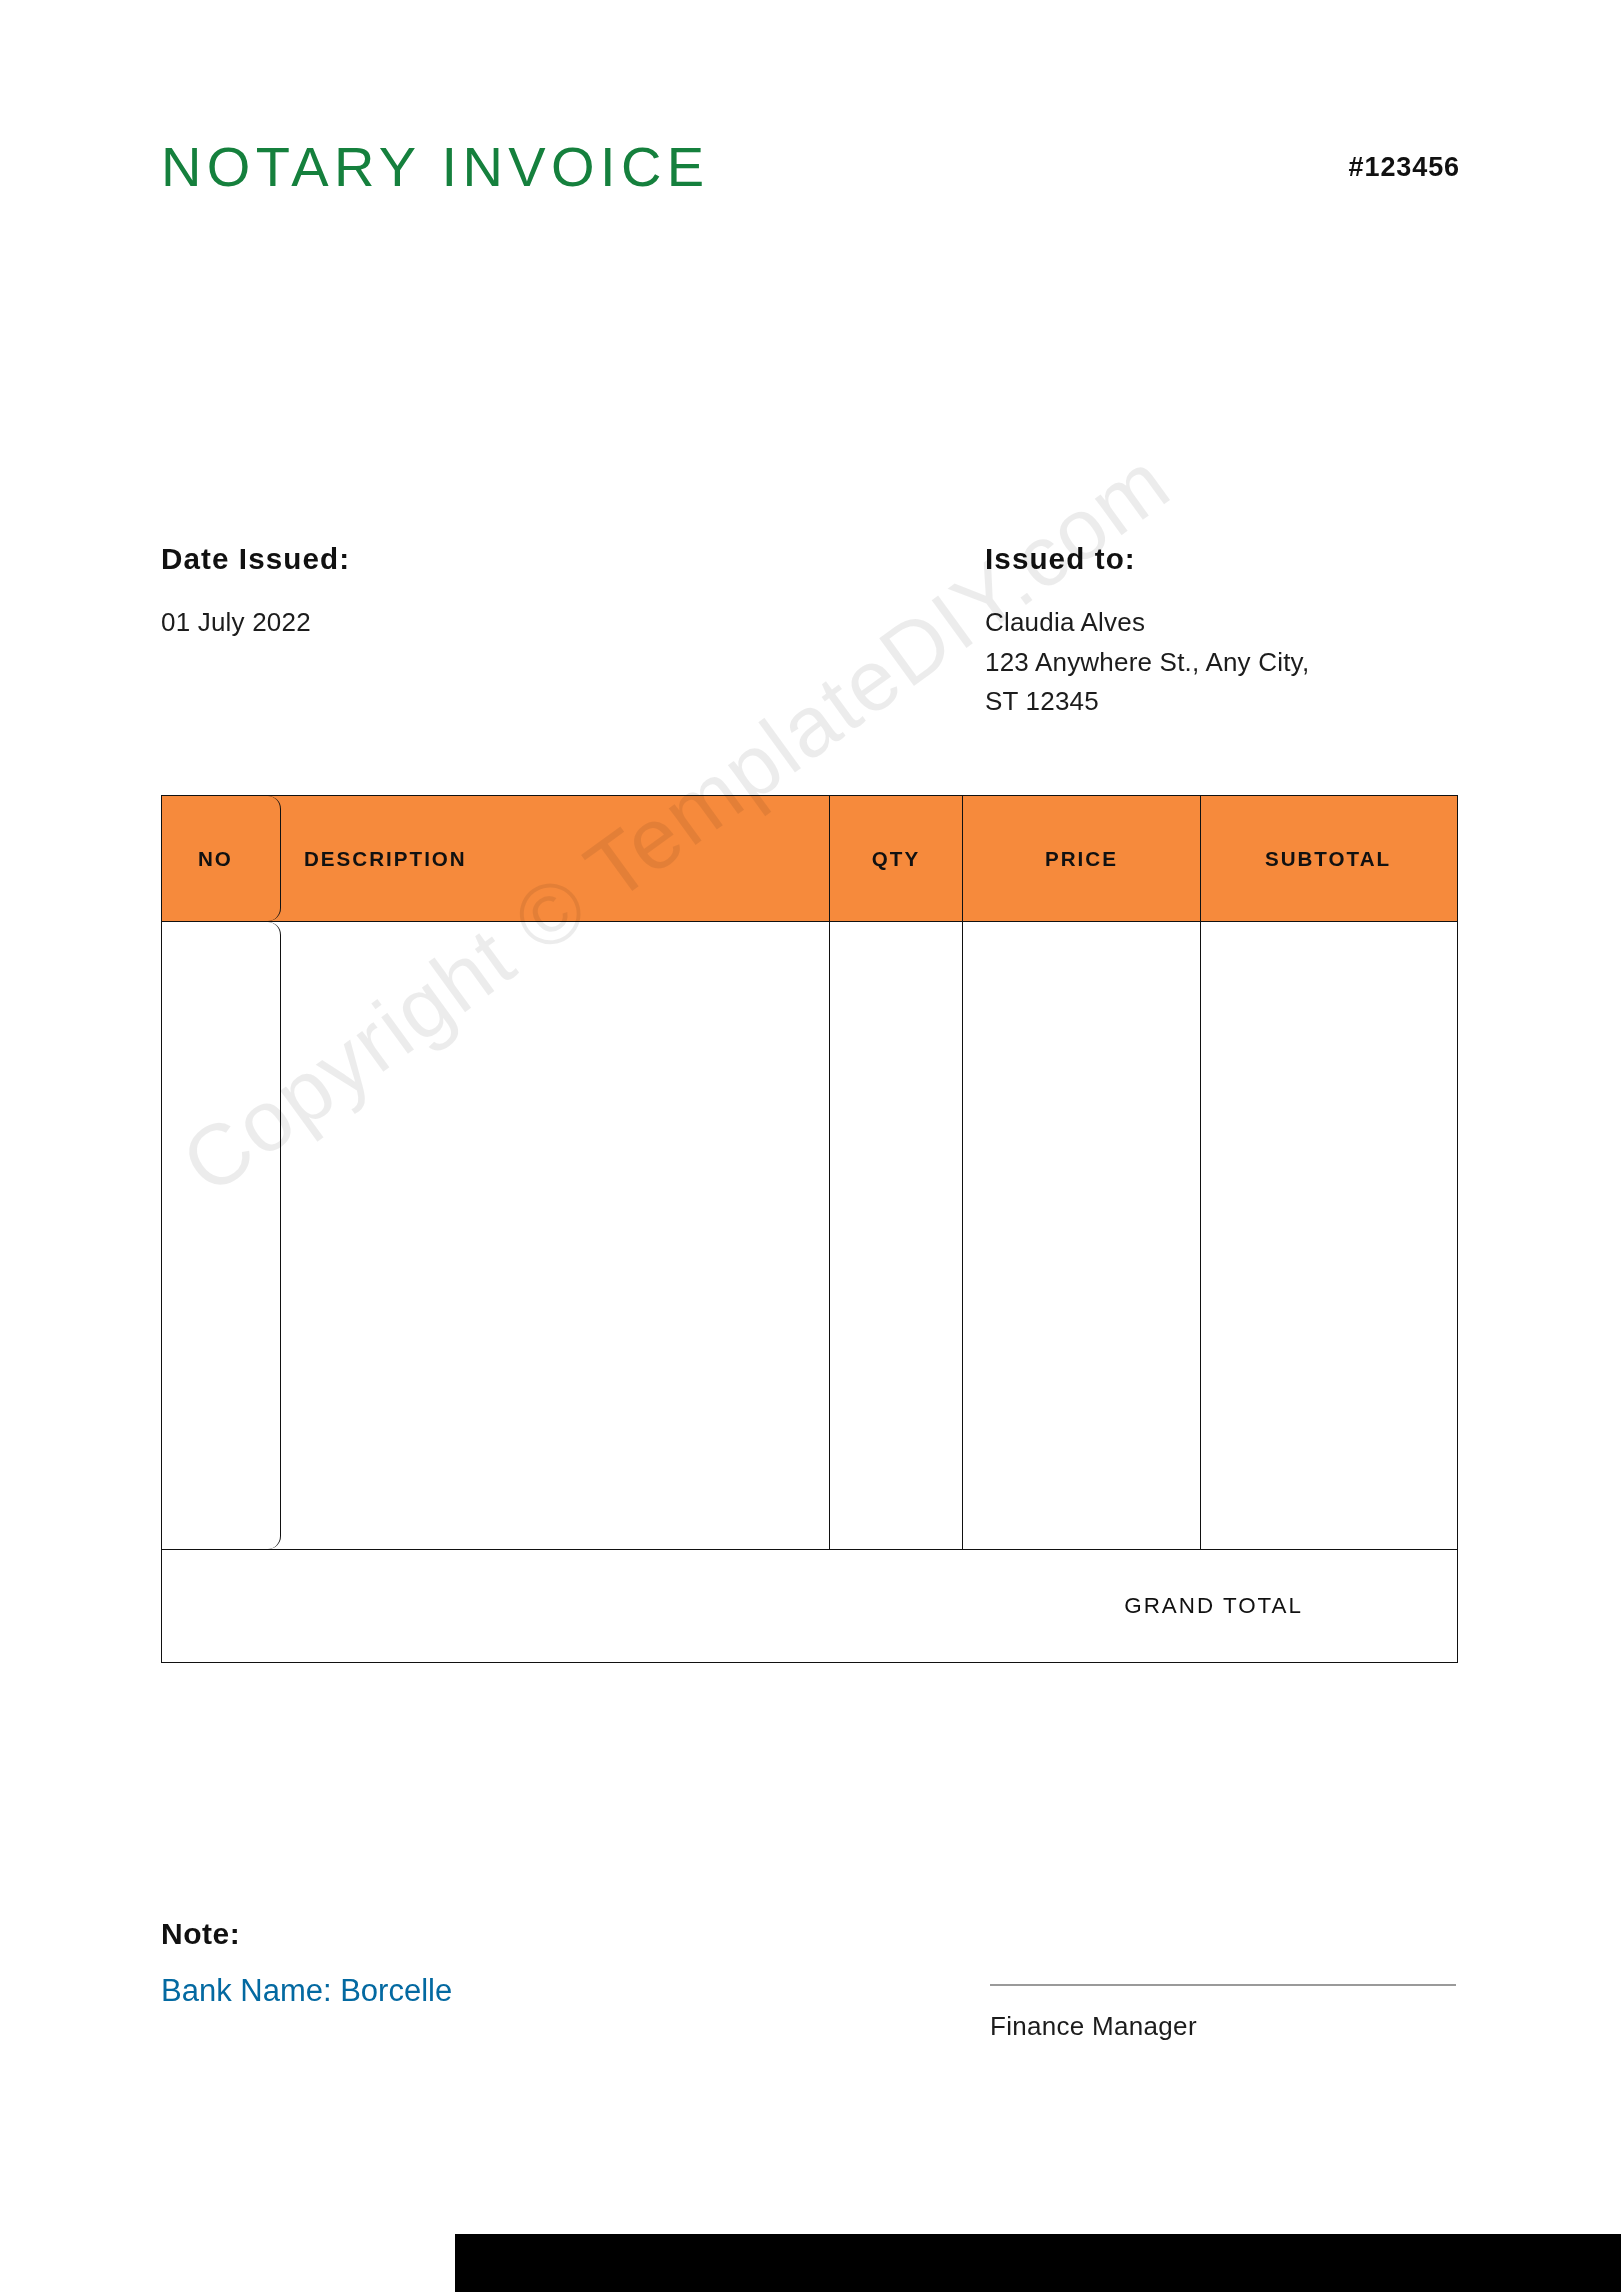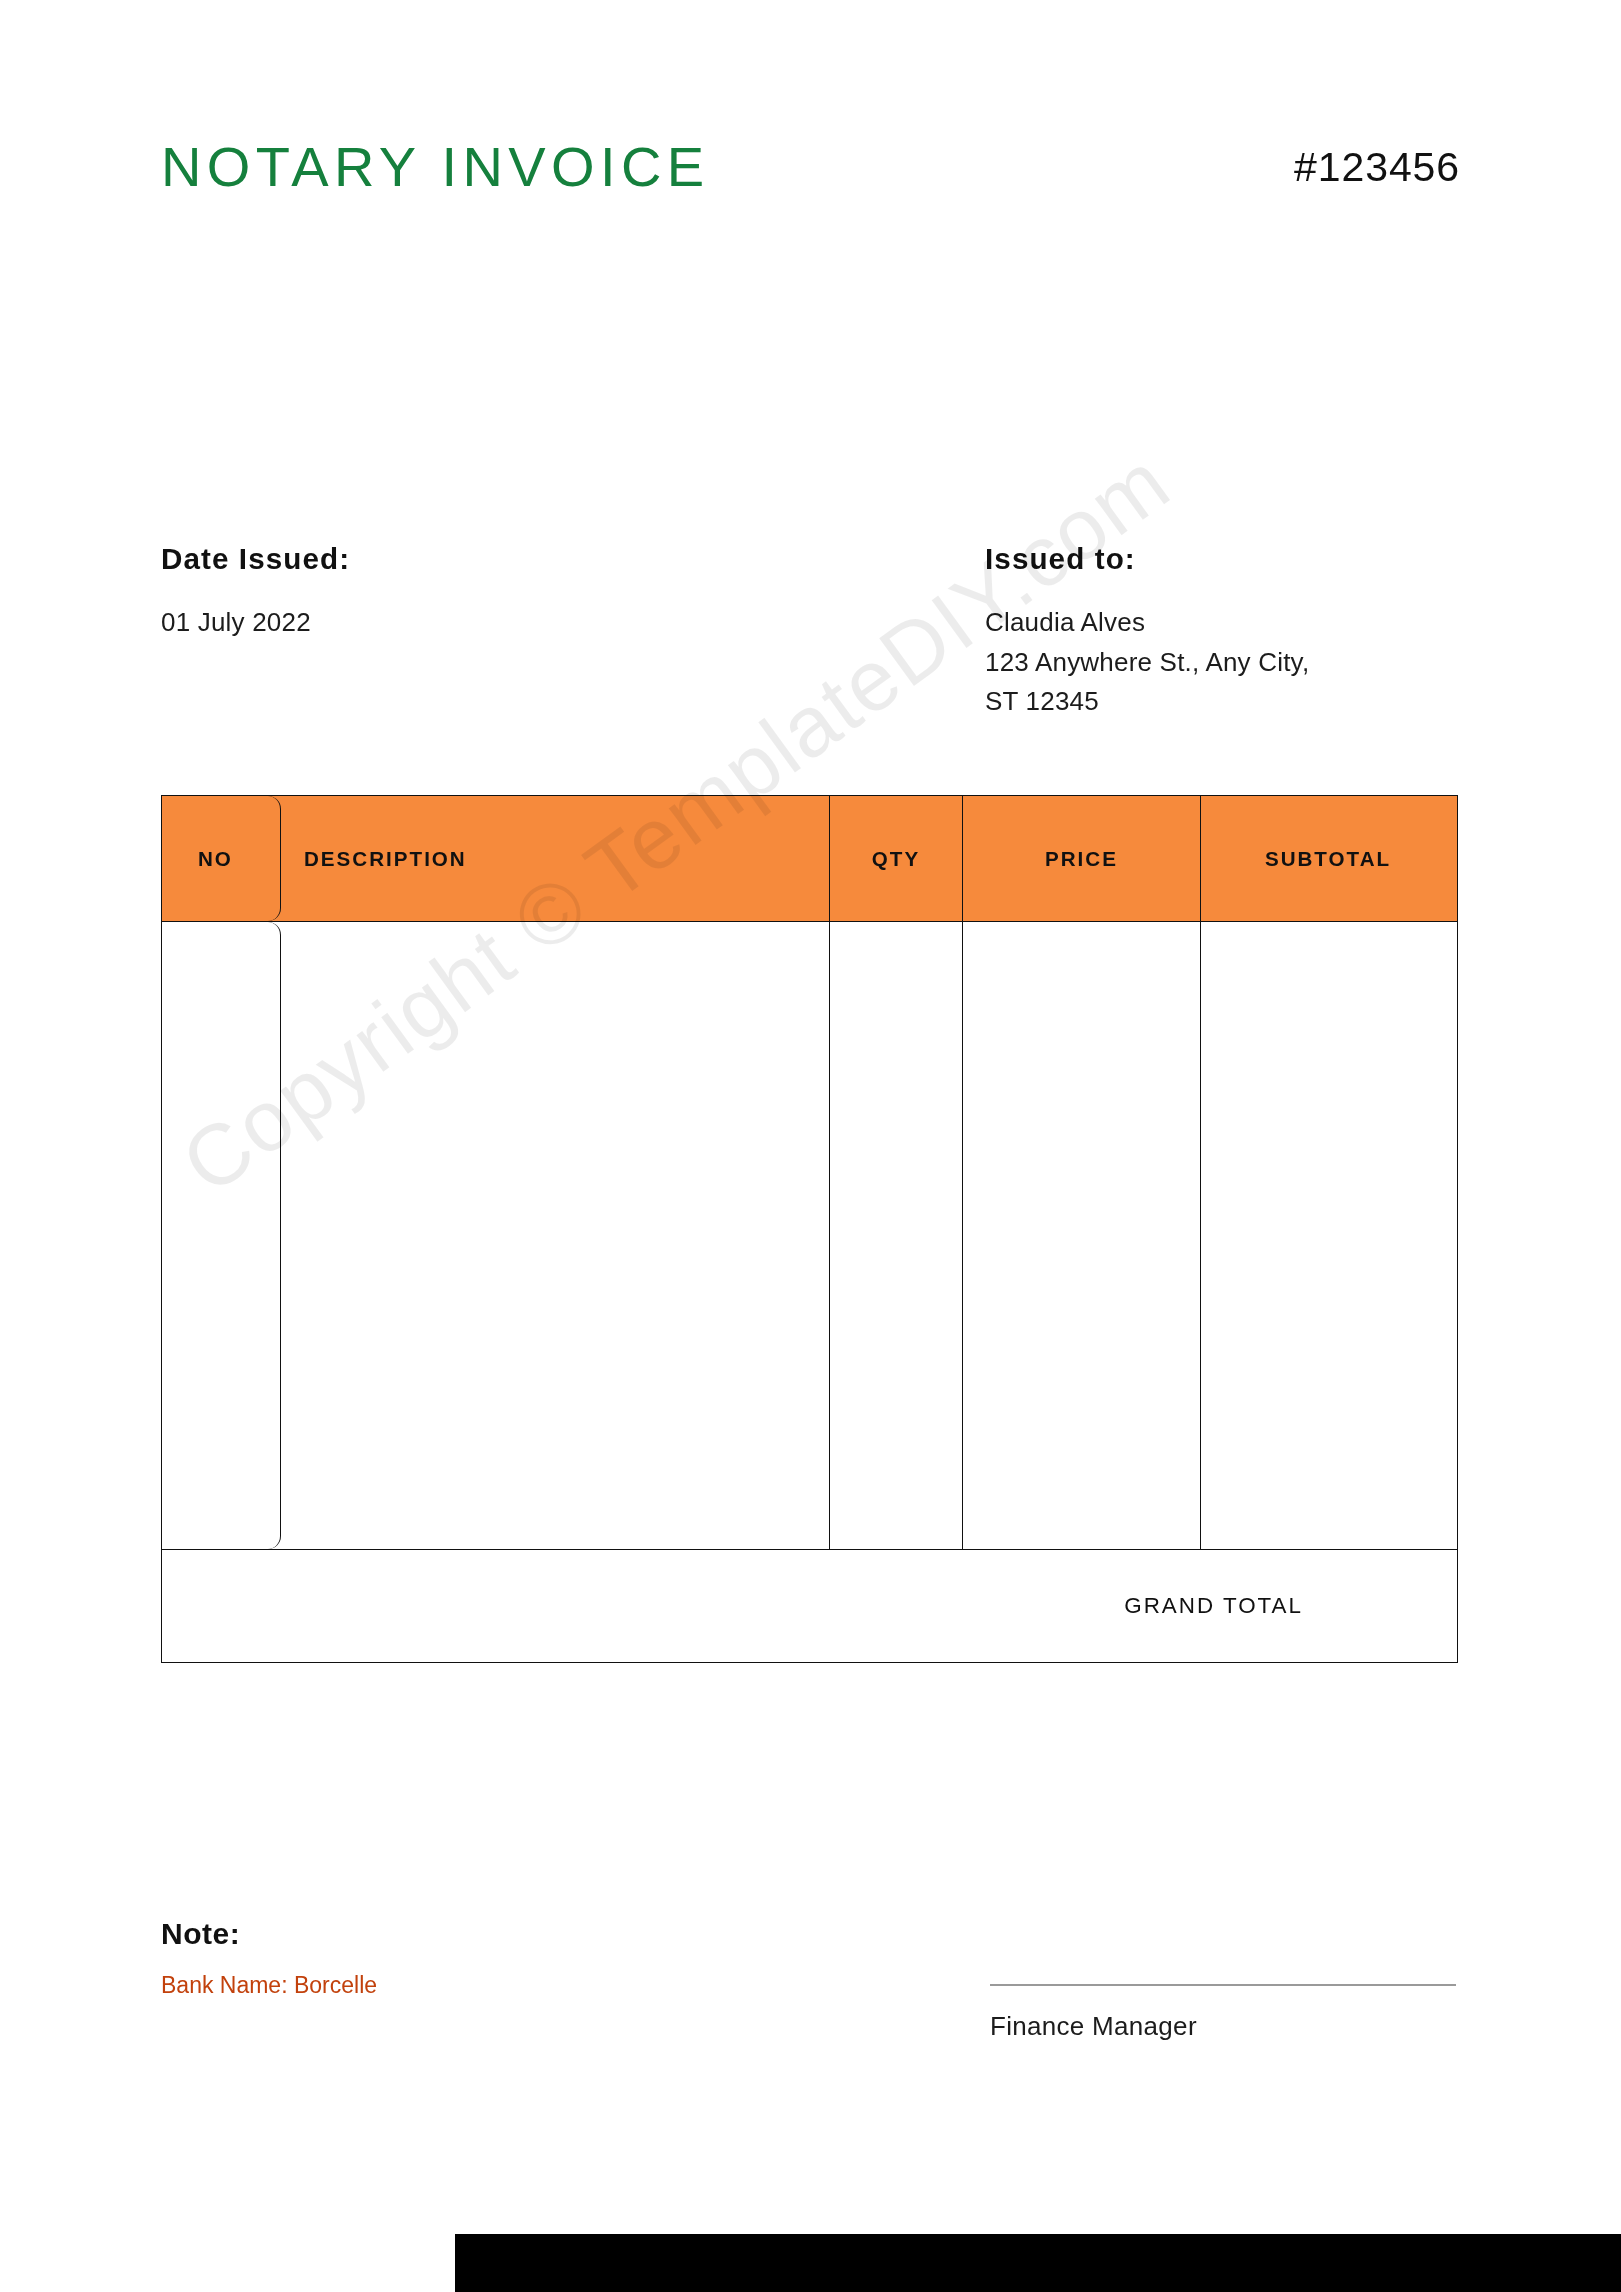--- a/index.html
+++ b/index.html
@@ -33,22 +33,22 @@
     justify-content: space-between;
   }
   .invoice-title {
     font-size: 56px;
     font-weight: normal;
     letter-spacing: 5.4px;
     color: #15803d;
     line-height: 1;
   }
   .invoice-number {
-    font-size: 41px;
-    font-weight: 400;
+    font-size: 27px;
+    font-weight: 700;
     letter-spacing: 0.9px;
     color: #111111;
     line-height: 1;
   }
 
   
   .meta {
     position: absolute;
     left: 161px;
     top: 542px;
@@ -137,23 +137,23 @@
     width: 627px;
   }
   .note-title {
     font-size: 30px;
     font-weight: bold;
     letter-spacing: 0.5px;
     color: #111111;
     margin-bottom: 18px;
   }
   .note-line {
-    font-size: 23px;
+    font-size: 31px;
     line-height: 1.45;
-    color: #c2410c;
+    color: #0369a1;
   }
 
   
   .signature {
     position: absolute;
     left: 990px;
     top: 1984px;
     width: 466px;
   }
   .sig-rule {

